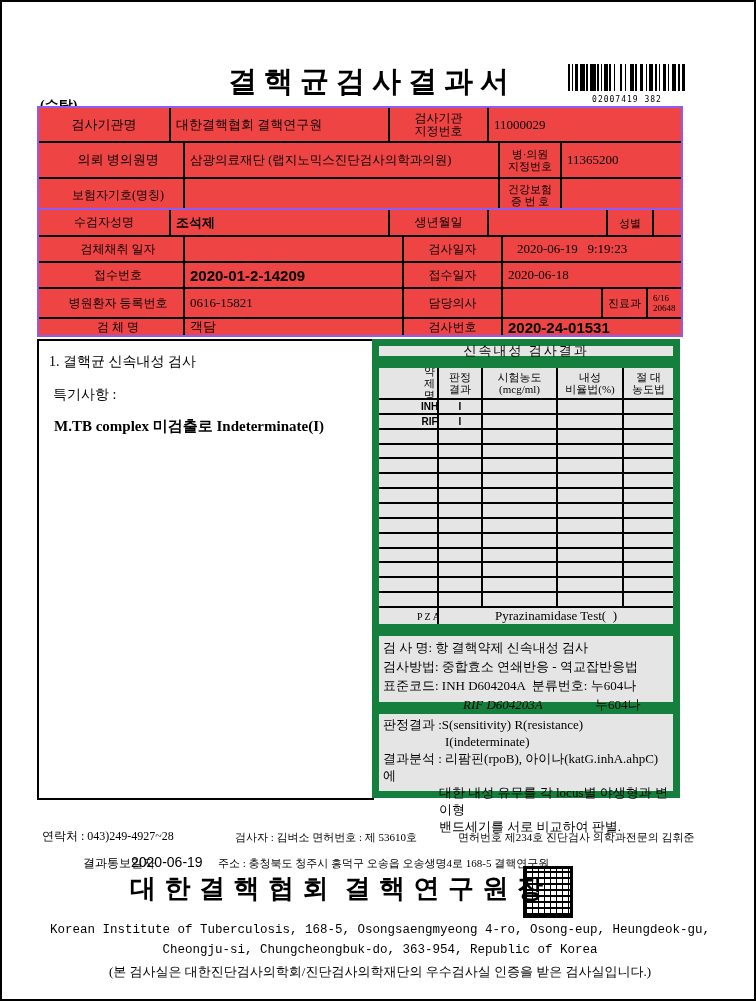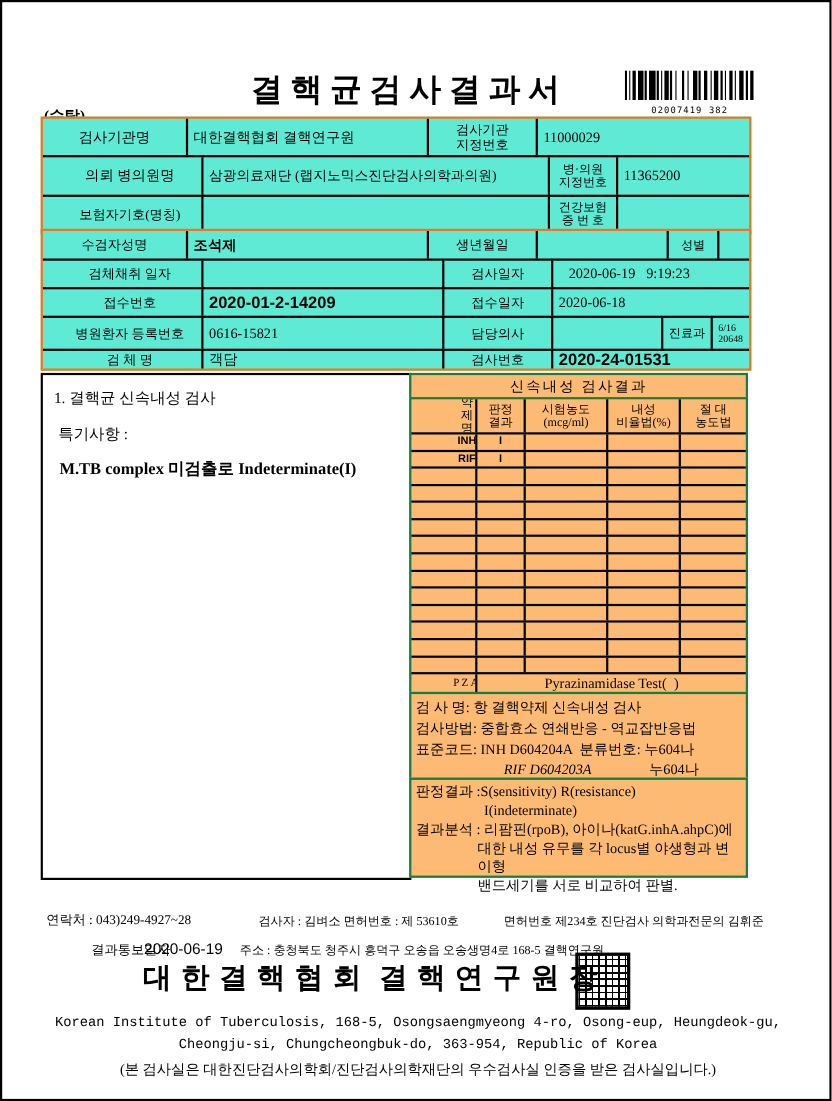--- a/index.html
+++ b/index.html
@@ -13,21 +13,21 @@
   .pre { white-space:pre; }
   .ml  { white-space:pre-line; }
 
   
   .consignment { left:38px; top:95px; font-size:14px;font-weight:bold; }
   .doc-title { left:0; top:60px; width:740px; text-align:center; font-size:29px; font-weight:bold; letter-spacing:7px; }
   .barcode-wrap { left:565px; top:62px; width:120px; text-align:center; }
   .barcode-num { font-size:8px; letter-spacing:1px; font-family:"DejaVu Sans Mono",monospace; }
 
   
-  .doc-table { position:absolute; left:35px; width:646px; border:2px solid #f97316; background:#5eead4; }
+  .doc-table { position:absolute; left:35px; width:646px; border:2px solid #8b5cf6; background:#ef4444; }
   .tr { display:flex; }
   .tr + .tr { border-top:2px solid #000;padding-left:14px; }
   .td { display:flex; align-items:center; padding:1px 5px; overflow:hidden; }
   .td + .td { border-left:2px solid #000; }
   .lab { justify-content:center; text-align:center; font-size:13px; }
   .lab.sm { font-size:11px; line-height:12px; }
   .lab.md { font-size:12px; line-height:13px; }
   .val { font-size:13px; }
   .bold { font-weight:bold; }
   .num { font-family:"Liberation Sans","DejaVu Sans",sans-serif; }
@@ -37,21 +37,21 @@
   .w89{width:99px;flex:none;} .w62{width:62px;flex:none;} .w119{width:119px;flex:none;}
   .w46{width:46px;flex:none;} .w100{width:100px;flex:none;} .w45{width:45px;flex:none;}
   .grow{flex:1;}
 
   
   .left-cell { left:35px; top:337px; width:337px; height:461px; border:2px solid #000; font-size:14px; }
   .lc-l1 { left:10px; top:12px; }
   .lc-l2 { left:14px; top:45px; }
   .lc-l3 { left:15px; top:76px; font-size:15px; font-weight:bold; }
   .right-stack { left:370px; top:337px; width:308px; }
-  .rbox { border:2px solid #15803d; background:#fdba74; }
+  .rbox { border:7px solid #15803d; background:#e5e5e5; }
   .rbox + .rbox { margin-top:-2px; }
   .rapid-title { height:24px; display:flex; align-items:center; justify-content:center; font-size:13px; letter-spacing:2px; }
   .drug-table { height:270px; display:flex; flex-direction:column; }
   .drow { display:flex; flex:1; min-height:0; }
   .drow + .drow { border-top:2px solid #000; }
   .dhead { flex:none; height:30px; }
   .dcell { display:flex; align-items:center; justify-content:center; text-align:center; overflow:hidden; }
   .dcell + .dcell { border-left:2px solid #000; }
   .dh { font-size:11px; line-height:12px; white-space:pre-line; }
   .c0{width:58px;flex:none;padding-left:43px;} .c1{width:44px;flex:none;} .c2{width:75px;flex:none;} .c3{width:66px;flex:none;} .c4{flex:1;}

